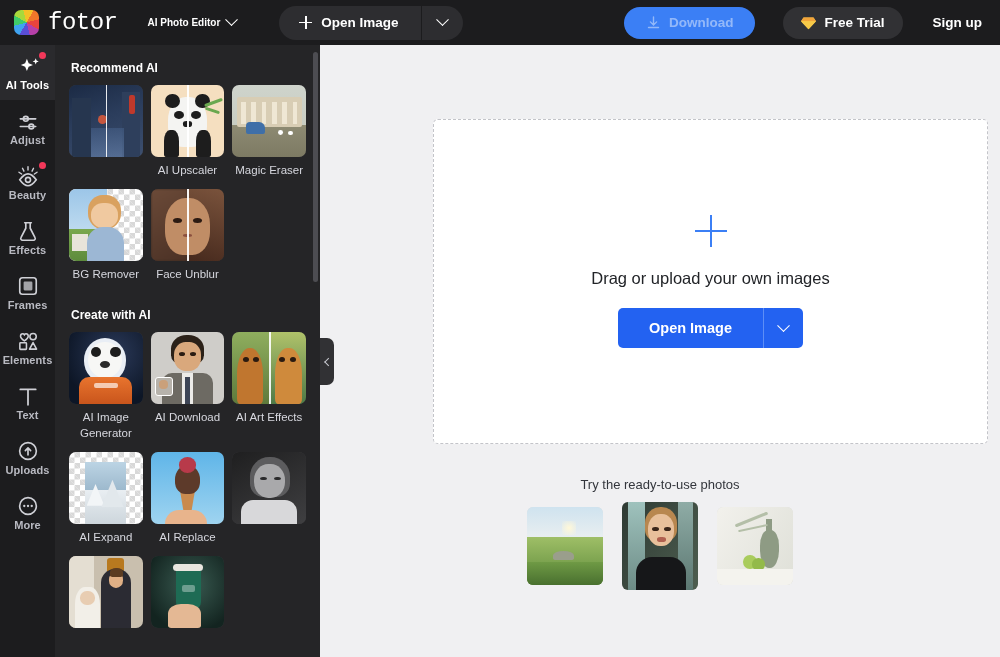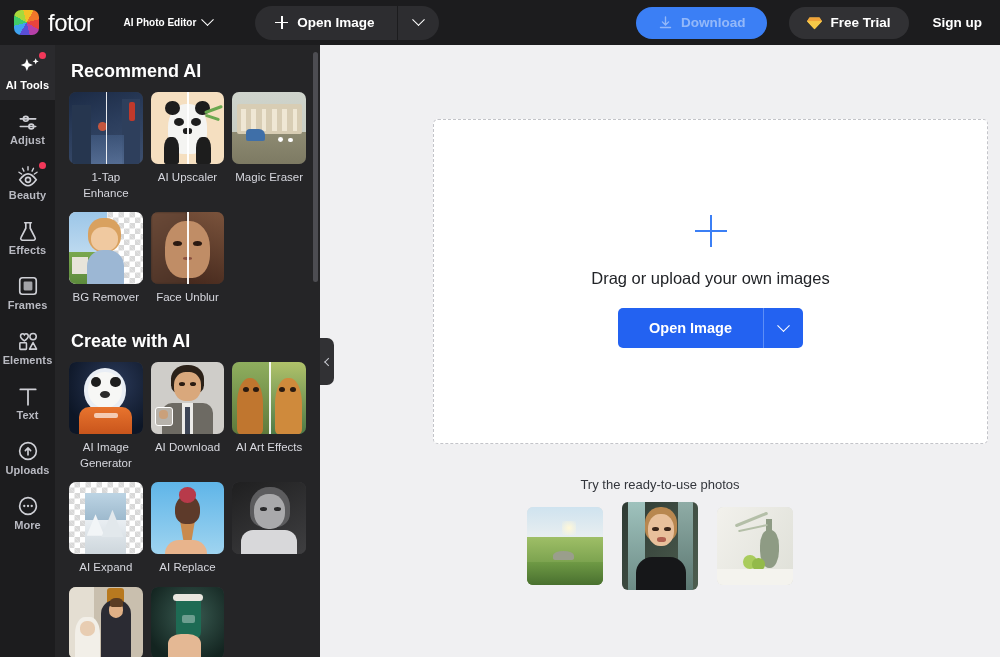--- a/index.html
+++ b/index.html
@@ -29,21 +29,21 @@
       #e8443c 90deg 135deg,
       #b63fa8 135deg 180deg,
       #5a4fd6 180deg 225deg,
       #3fa3f0 225deg 270deg,
       #3fcb6a 270deg 315deg,
       #a9d93c 315deg 360deg);
   }
   #logo-text {
     color: #ffffff; font-size: 24px; letter-spacing: -0.5px;
     margin-left: 9px; font-weight: 400;
-    font-family: Liberation Sans, sans-serif;
+    font-family: Liberation Mono, monospace;
   }
   #app-switcher {
     display: flex; align-items: center; gap: 7px;
     margin-left: 30px; color: #ffffff;
     font-size: 10px; font-weight: bold; cursor: pointer;
   }
   .chev {
     width: 9px; height: 9px; display: inline-block;
     border-right: 1.8px solid currentColor;
     border-bottom: 1.8px solid currentColor;
@@ -68,21 +68,21 @@
   }
   .plus-glyph::before { left: 0; top: 5.6px; width: 13px; height: 1.8px; }
   .plus-glyph::after { top: 0; left: 5.6px; height: 13px; width: 1.8px; }
   #open-image-caret {
     width: 42px; height: 100%; display: flex;
     align-items: center; justify-content: center;
     border-left: 1px solid #1c1c1e; color: #ffffff; cursor: pointer;
   }
   #header-right {
     margin-left: auto; display: flex; align-items: center;
-    gap: 22px; margin-right: 16px;
+    gap: 28px; margin-right: 16px;
   }
   #download-btn {
     height: 32px; padding: 0 22px; border-radius: 16px;
     background: #3b7ff5; display: flex; align-items: center;
     gap: 8px; color: rgba(255,255,255,0.45);
     font-size: 13.5px; font-weight: bold; cursor: pointer;
   }
   #free-trial-btn {
     height: 32px; padding: 0 18px; border-radius: 16px;
     background: #313134; display: flex; align-items: center;
@@ -117,21 +117,21 @@
     width: 7px; height: 7px; border-radius: 50%; background: #f2385a;
   }
 
   
   #panel {
     position: absolute; left: 55px; top: 45px; width: 265px; height: 612px;
     background: #252527; overflow: hidden; z-index: 15;
   }
   #panel-inner { padding: 16px 14px 0 14px; }
   .panel-heading {
-    color: #ffffff; font-size: 18px; font-weight: bold;
+    color: #ffffff; font-size: 12px; font-weight: bold;
     margin: 0 0 10px 2px;
   }
   .panel-heading.second { margin-top: 19px; }
   .tile-grid {
     display: grid; grid-template-columns: repeat(3, 1fr);
     column-gap: 8px; row-gap: 4px;
   }
   .tile { cursor: pointer; }
   .tile-thumb {
     width: 100%; height: 72px; border-radius: 7px; overflow: hidden;
@@ -353,21 +353,20 @@
             <div style="position: absolute; inset: 0px;">
               <div style="position: absolute; inset: 0px; background: linear-gradient(160deg, rgb(27, 42, 68) 0%, rgb(43, 61, 92) 45%, rgb(61, 79, 110) 100%);"></div>
               <div style="position: absolute; left: 4%; top: 18%; width: 26%; height: 82%; background: rgb(38, 54, 79);"></div>
               <div style="position: absolute; right: 4%; top: 10%; width: 24%; height: 90%; background: rgb(46, 63, 92);"></div>
               <div style="position: absolute; right: 10%; top: 14%; width: 9%; height: 26%; background: rgb(192, 57, 43); border-radius: 2px;"></div>
               <div style="position: absolute; left: 40%; top: 42%; width: 12%; height: 12%; background: rgb(224, 90, 58); border-radius: 50%; opacity: 0.85;"></div>
               <div style="position: absolute; left: 30%; top: 60%; width: 44%; height: 40%; background: linear-gradient(rgb(70, 97, 138), rgb(106, 135, 179)); opacity: 0.55;"></div>
               <div style="position: absolute; left: 50%; top: 0px; width: 1.5px; height: 100%; background: rgba(255, 255, 255, 0.9); z-index: 9;"></div>
             </div>
           </div>
-          <div class="tile-label">1-Tap Enhance</div>
         </div>
         <div class="tile">
           <div class="tile-thumb">
             <div style="position: absolute; inset: 0px;">
               <div style="position: absolute; inset: 0px; background: rgb(245, 223, 192);"></div>
               <div style="position: absolute; left: 24%; top: 16%; width: 52%; height: 70%; background: rgb(244, 244, 242); border-radius: 46% 46% 40% 40%;"></div>
               <div style="position: absolute; left: 20%; top: 12%; width: 20%; height: 20%; background: rgb(29, 29, 29); border-radius: 50%;"></div>
               <div style="position: absolute; right: 20%; top: 12%; width: 20%; height: 20%; background: rgb(29, 29, 29); border-radius: 50%;"></div>
               <div style="position: absolute; left: 32%; top: 36%; width: 13%; height: 11%; background: rgb(29, 29, 29); border-radius: 50%;"></div>
               <div style="position: absolute; right: 32%; top: 36%; width: 13%; height: 11%; background: rgb(29, 29, 29); border-radius: 50%;"></div>

